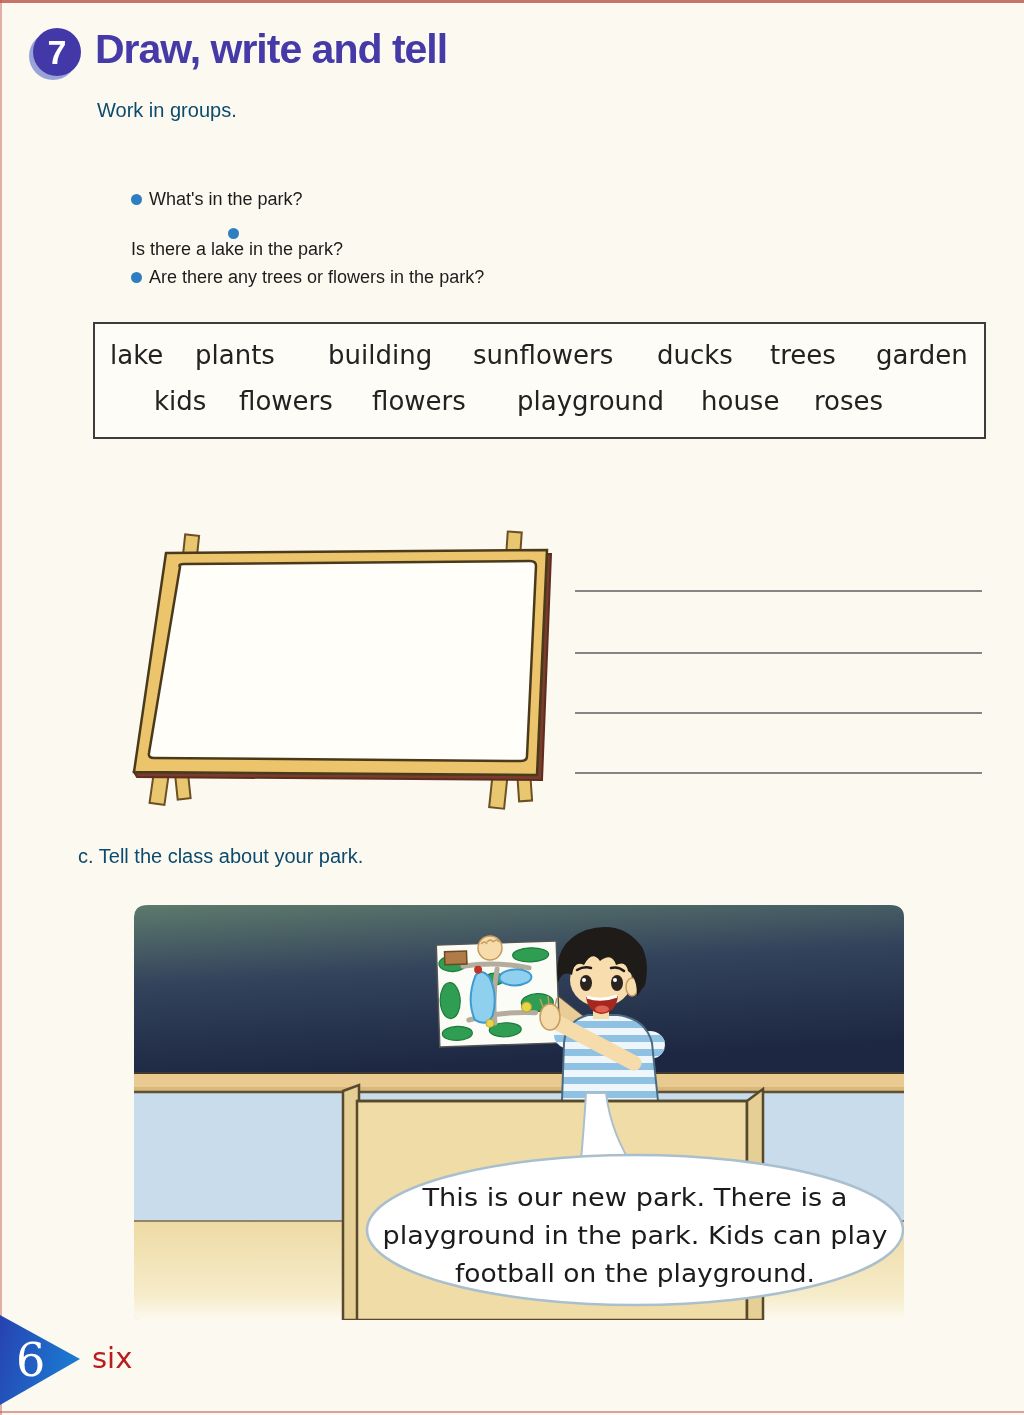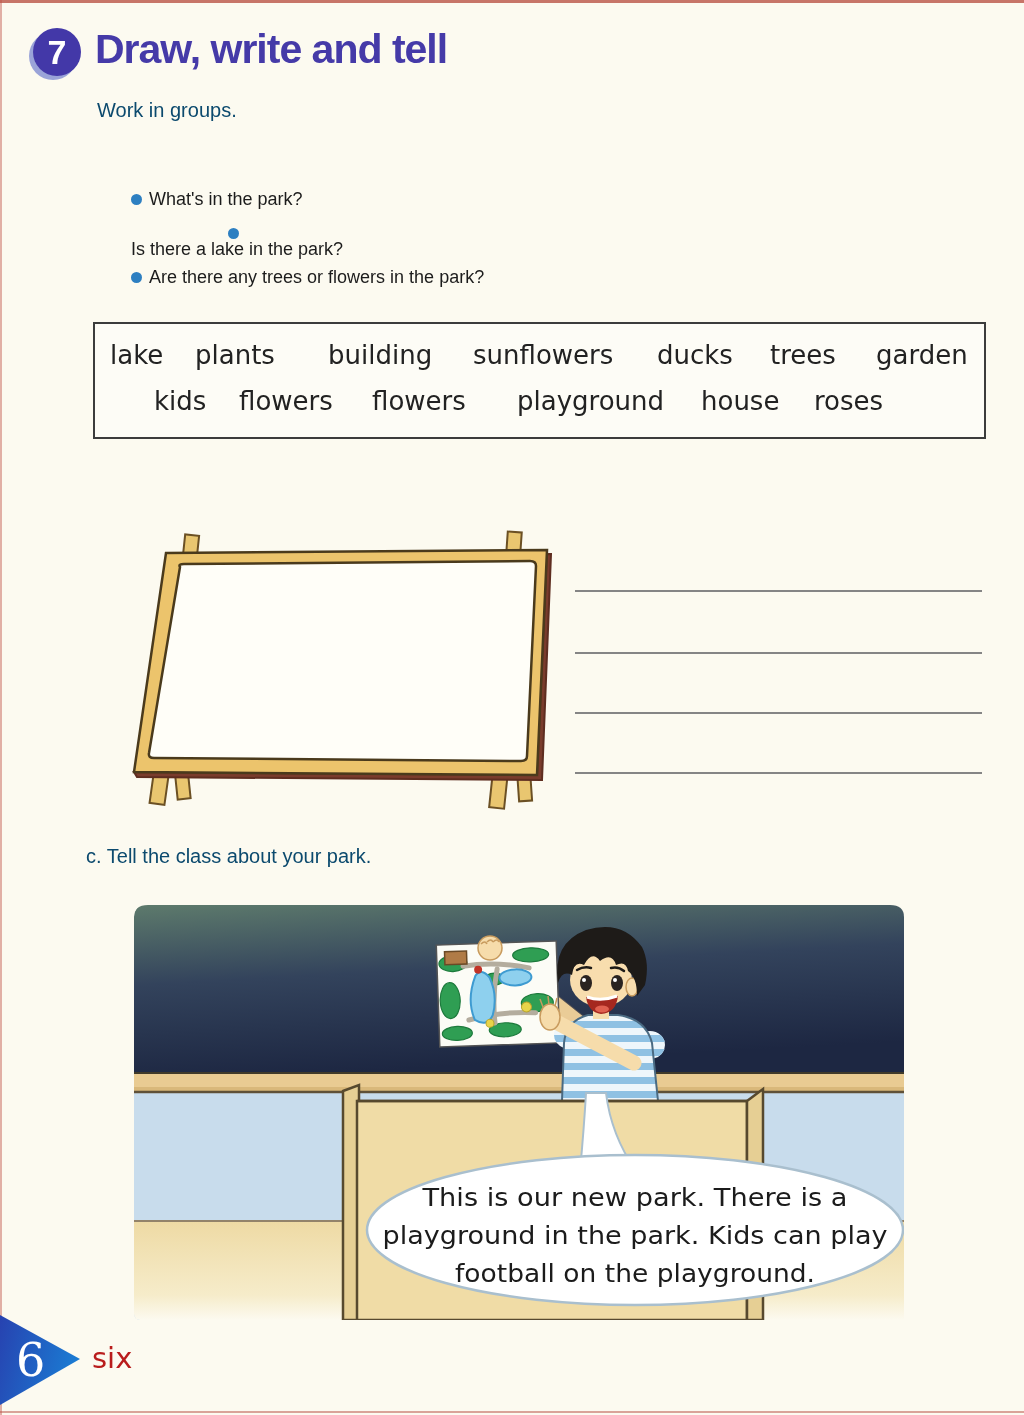--- a/index.html
+++ b/index.html
@@ -14,21 +14,21 @@
   .badge{position:absolute;left:33px;top:28px;width:48px;height:48px;border-radius:50%;
          background:#4338a8;color:#fff;font-weight:bold;font-size:34px;line-height:48px;
          text-align:center;box-shadow:-4px 4px 0 #9aa3d8;}
   .title{position:absolute;left:95px;top:26px;font-size:41px;font-weight:bold;color:#453aa8;
          letter-spacing:-1px;font-family:"Liberation Sans",sans-serif;}
 
   .ital{position:absolute;font-size:20px;color:#0c4a6e;}
   #work-line{left:97px;top:99px;}
   #a-line{left:95px;top:139px;}
   #b-line{left:95px;top:471px;}
-  #c-line{left:86px;top:845px;text-align:right;}
+  #c-line{left:78px;top:845px;text-align:right;}
 
   .qrow{position:absolute;left:131px;font-size:18px;color:#1c1c1c;display:flex;align-items:center;}
   .qrow .dot{width:11px;height:11px;border-radius:50%;background:#2d7fc1;margin-right:7px;flex:0 0 auto;}
   #q0{top:189px;} #q1{top:228px;flex-direction:column;} #q2{top:267px;}
 
   .word-box{position:absolute;left:93px;top:322px;width:889px;height:113px;background:#fdfcf6;
             border:2px solid #3c3c3c;}
   .word-box span{position:absolute;font-family:"DejaVu Sans",sans-serif;font-size:26px;color:#222;}
   .r0{top:16px;} .r1{top:62px;margin-left:44px;}
   .c0{left:15px;} .c1{left:100px;} .c2{left:233px;} .c3{left:378px;} .c4{left:562px;} .c5{left:675px;} .c6{left:781px;}

